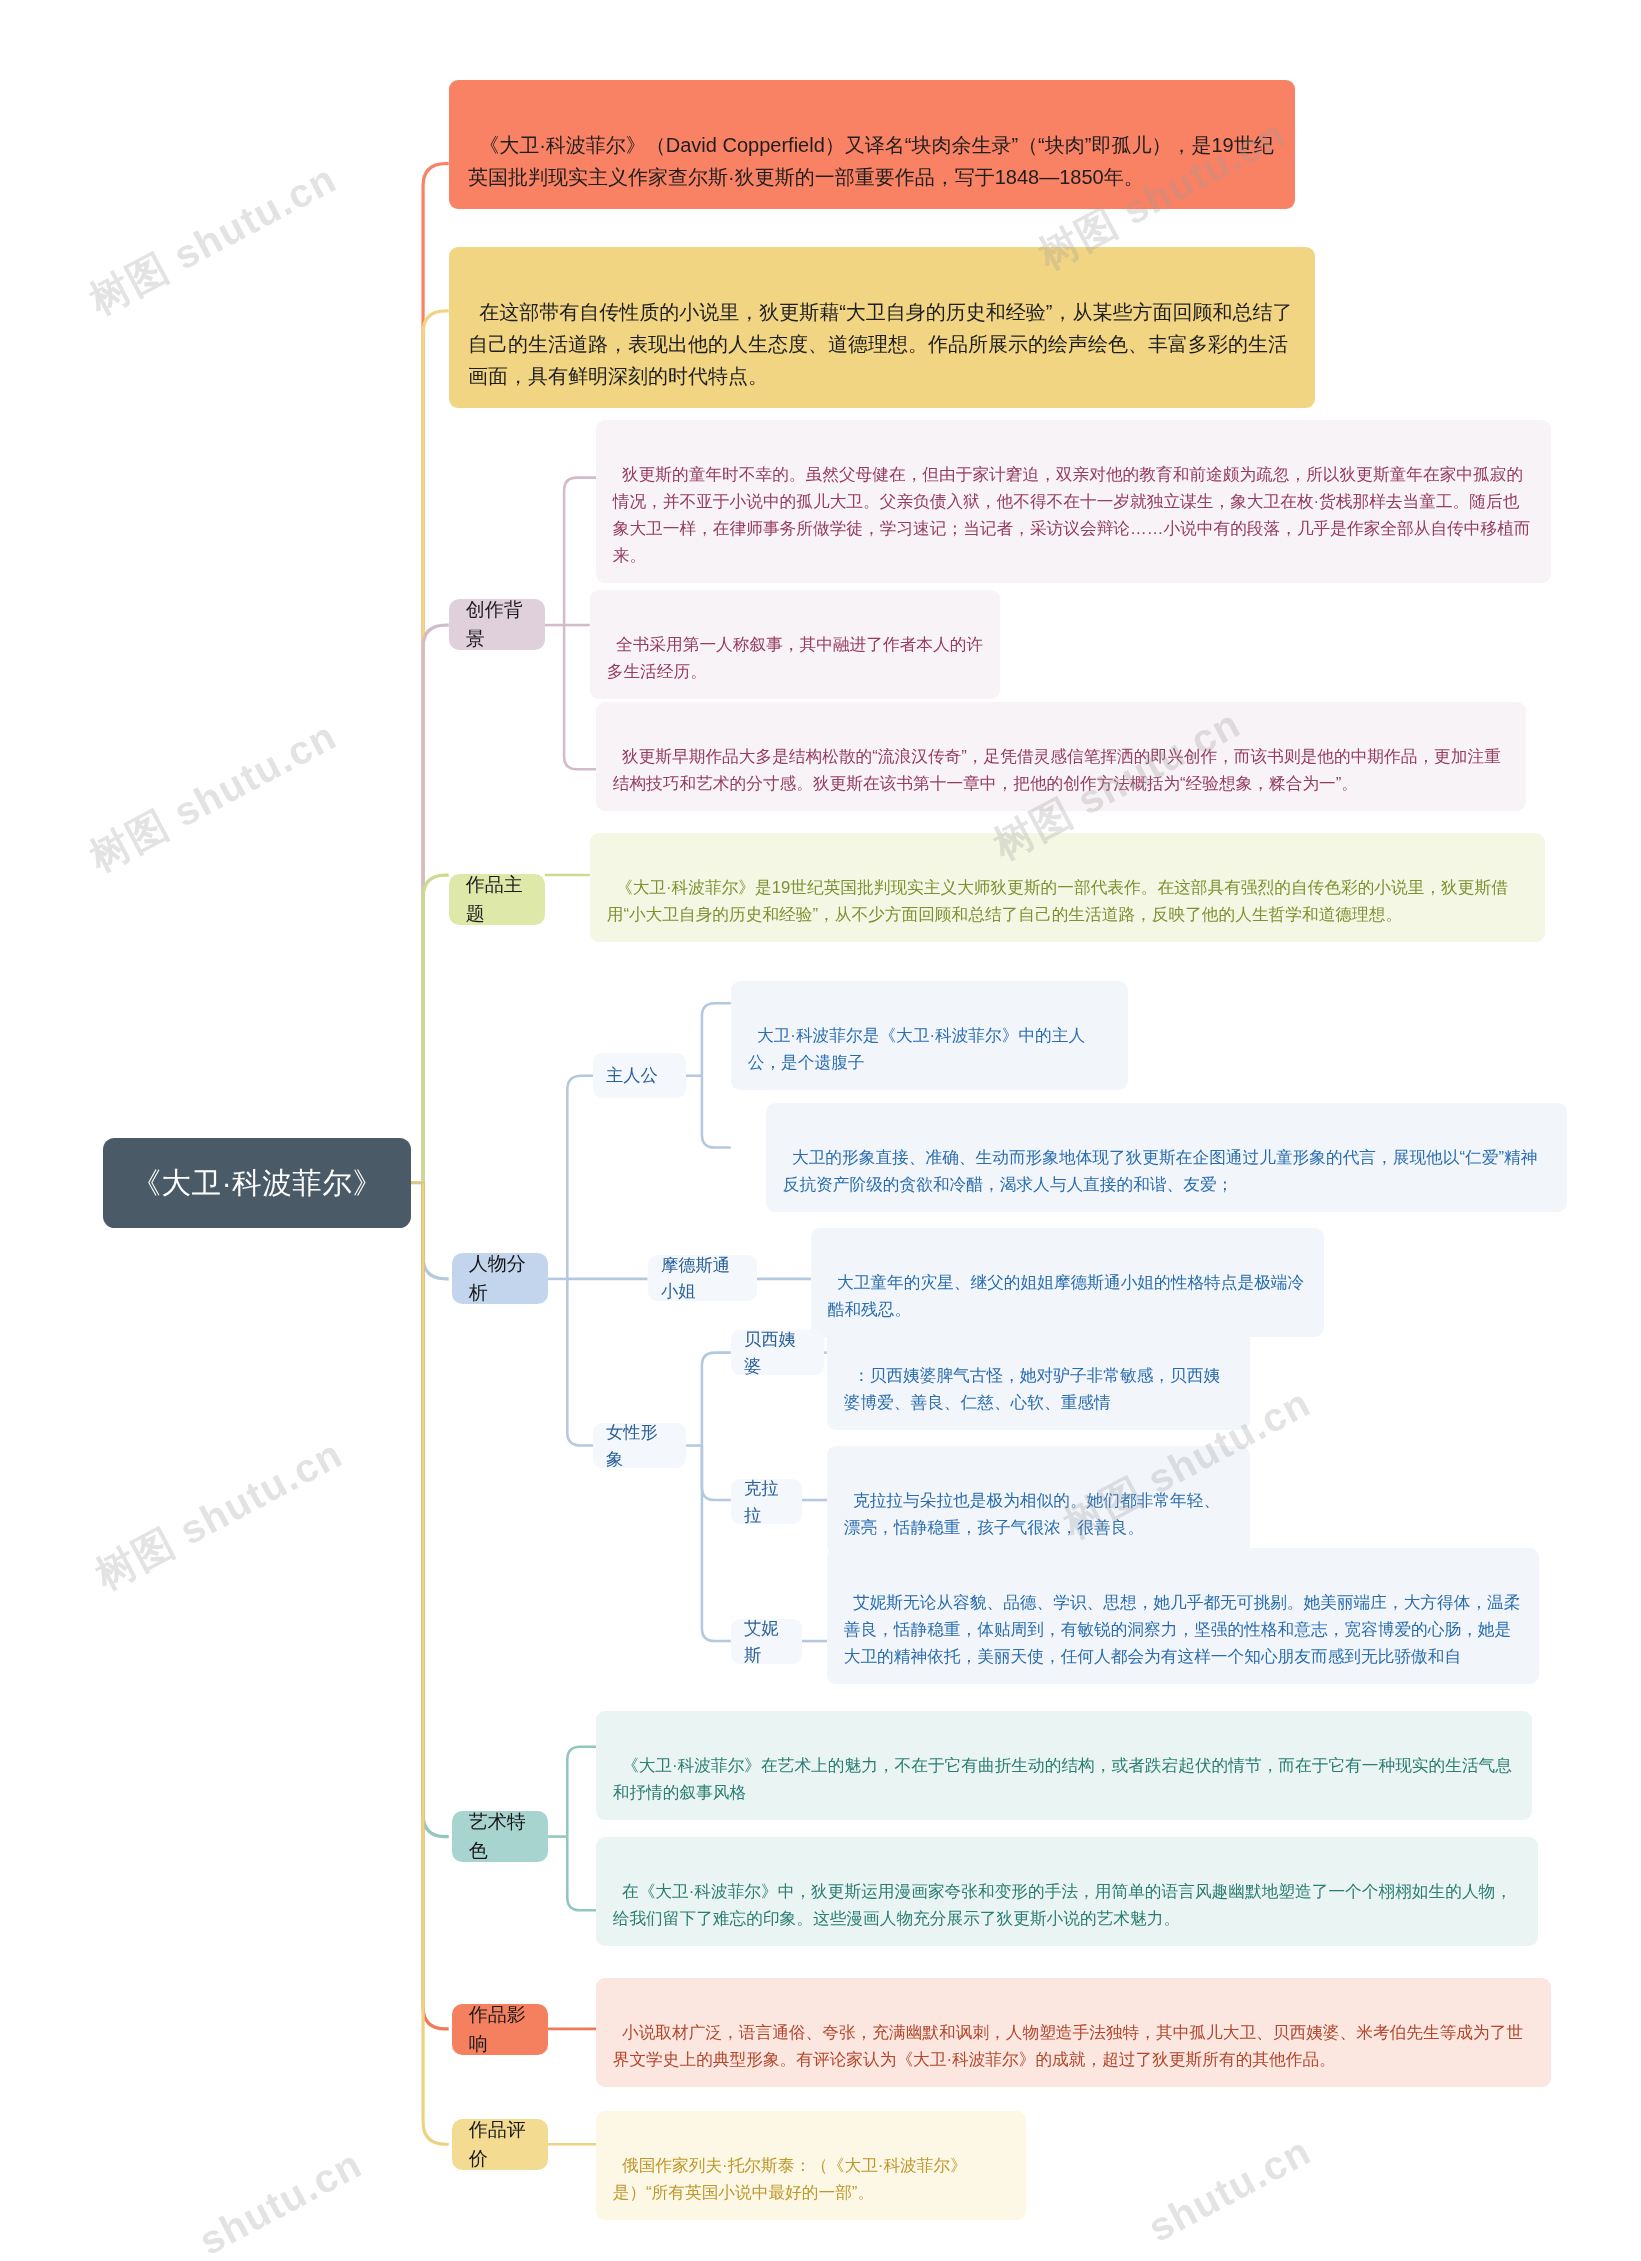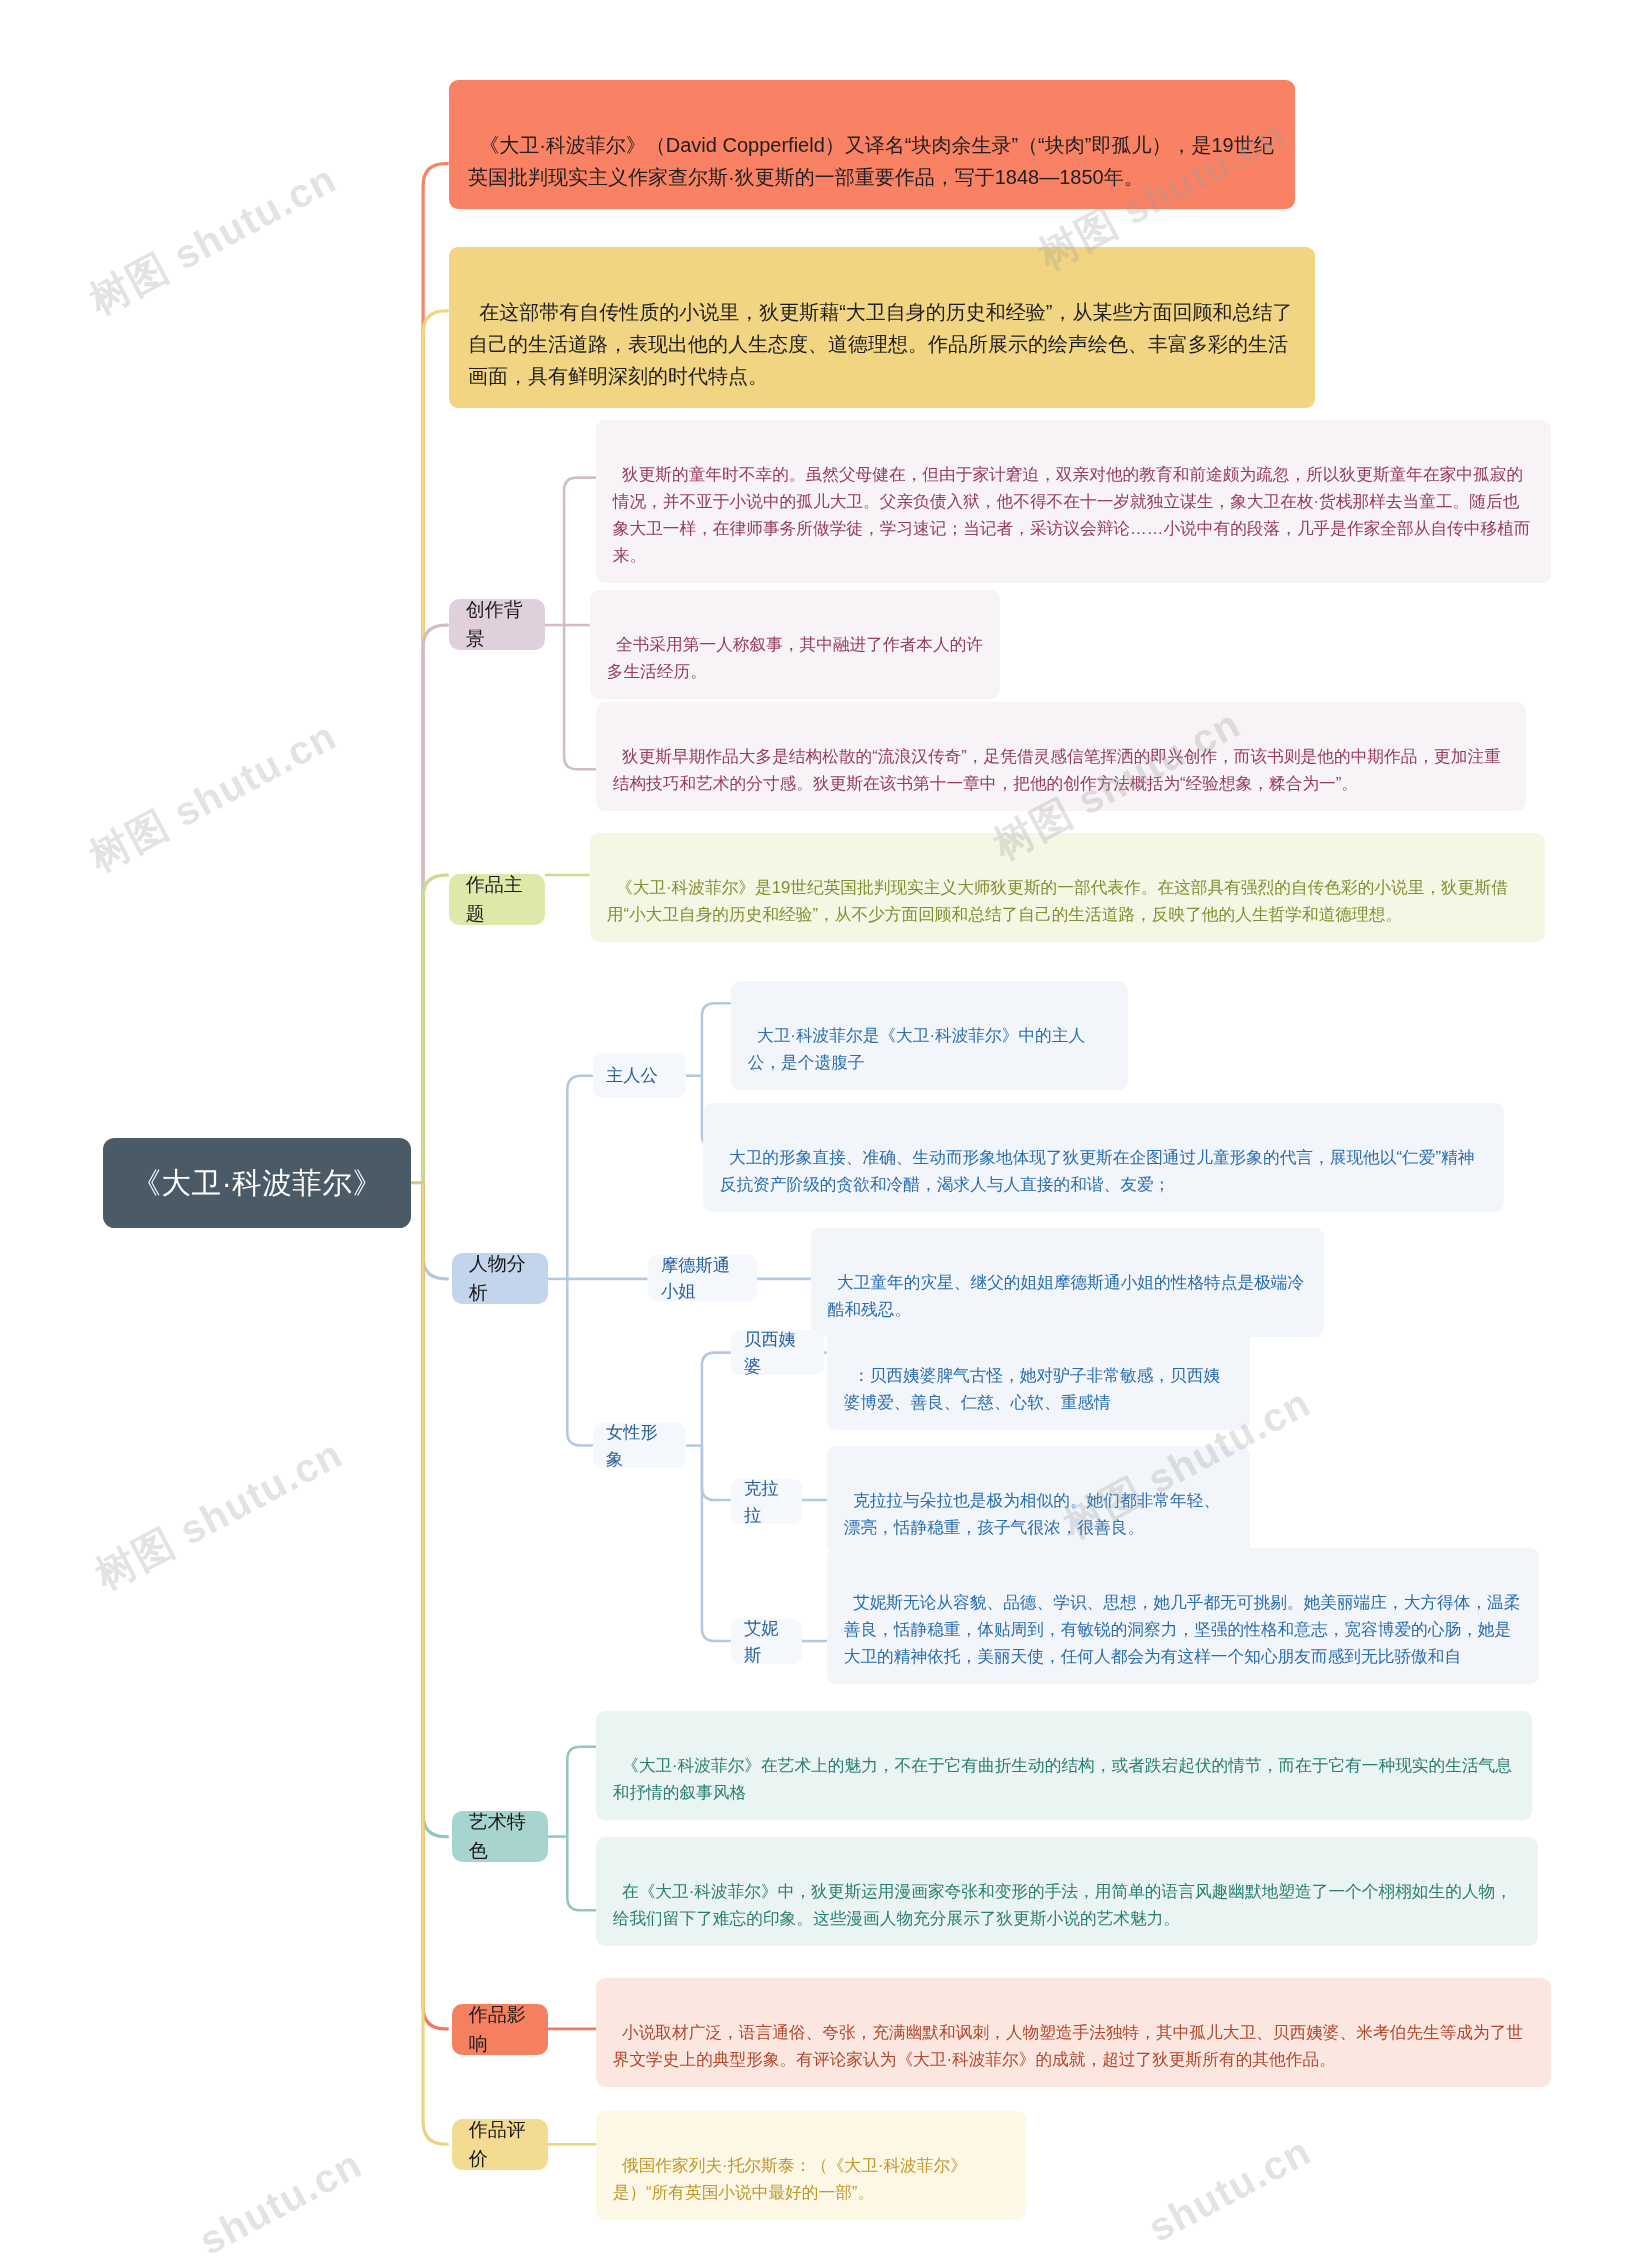--- a/index.html
+++ b/index.html
@@ -205,21 +205,21 @@
 <div class="node topic c-char-pill" style="left:452px; top:1253px; width:96px; height:51px;">
   <span>人物分析</span>
 </div>
 
 <div class="node subtopic" style="left:593px; top:1053px; width:93px; height:45px;">
   <span>主人公</span>
 </div>
 <div class="node leaf c-char-leaf" style="left:731px; top:981px; width:397px;">
   <span>大卫·科波菲尔是《大卫·科波菲尔》中的主人公，是个遗腹子</span>
 </div>
-<div class="node leaf c-char-leaf" style="left:703px; top:1103px; width:801px;">
+<div class="node leaf c-char-leaf" style="left:766px; top:1103px; width:801px;">
   <span>大卫的形象直接、准确、生动而形象地体现了狄更斯在企图通过儿童形象的代言，展现他以“仁爱”精神反抗资产阶级的贪欲和冷醋，渴求人与人直接的和谐、友爱；</span>
 </div>
 
 <div class="node subtopic" style="left:648px; top:1255px; width:109px; height:46px;">
   <span>摩德斯通小姐</span>
 </div>
 <div class="node leaf c-char-leaf" style="left:811px; top:1228px; width:513px;">
   <span>大卫童年的灾星、继父的姐姐摩德斯通小姐的性格特点是极端冷酷和残忍。</span>
 </div>
 

